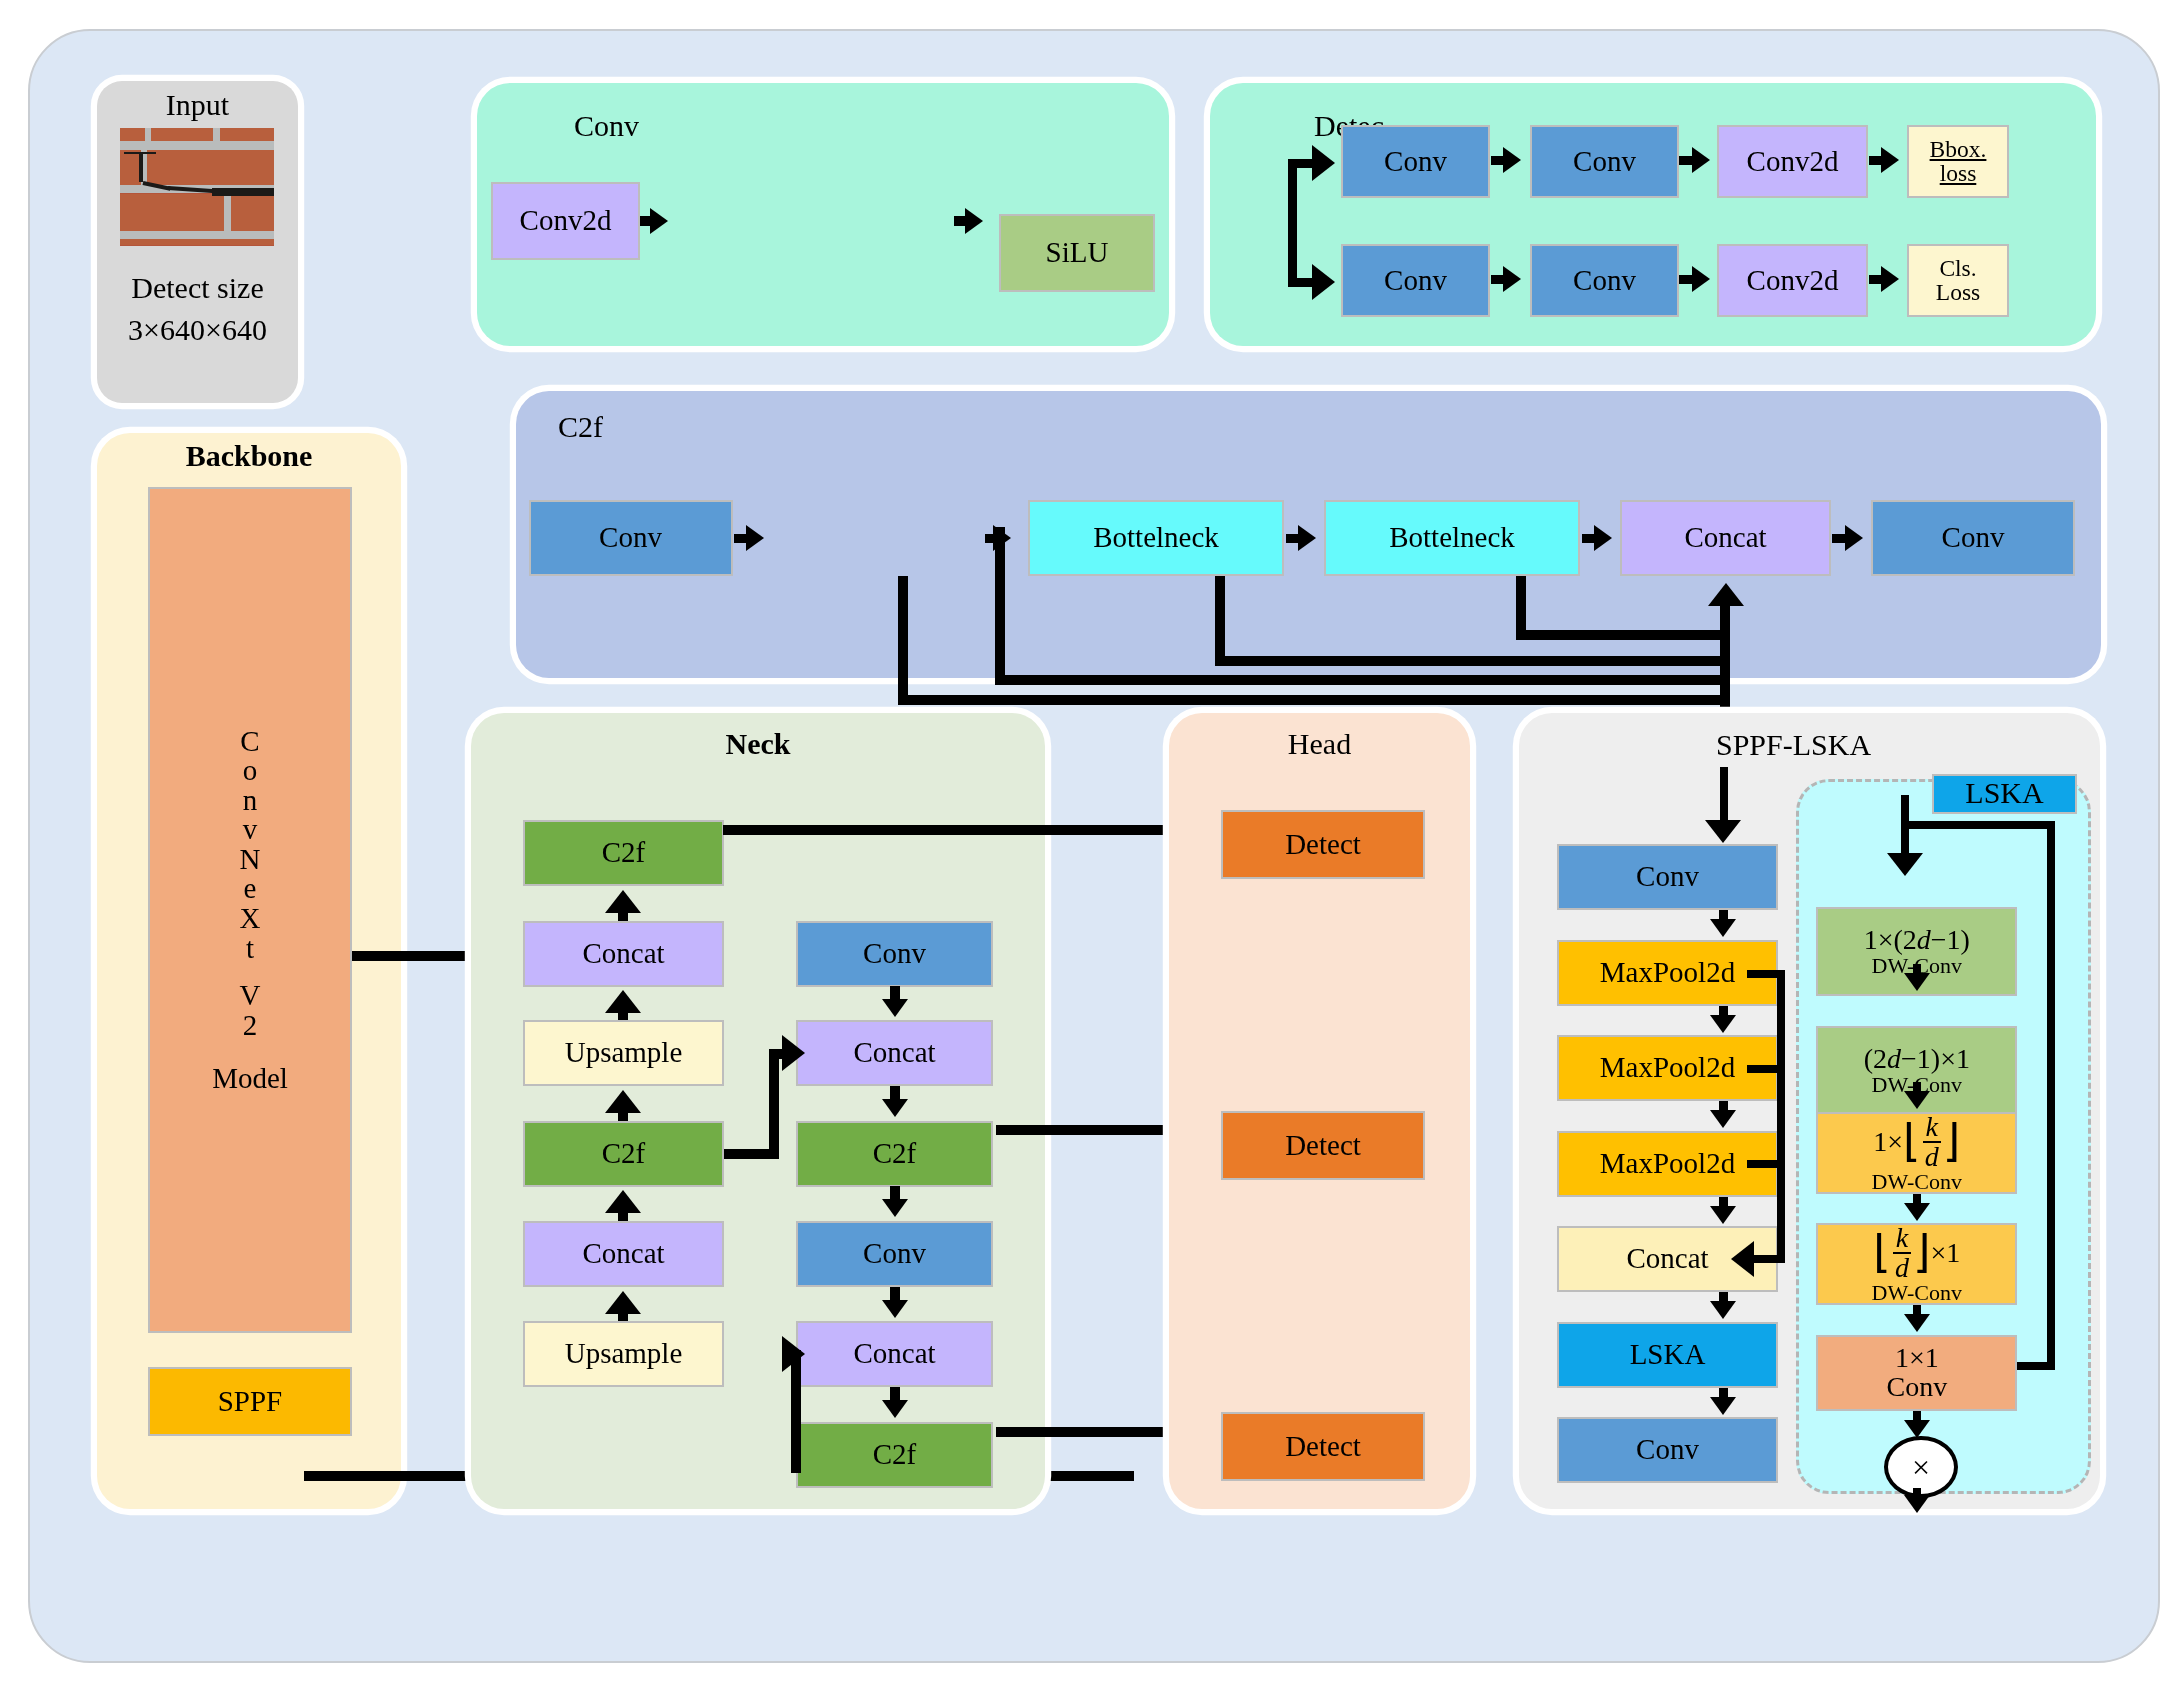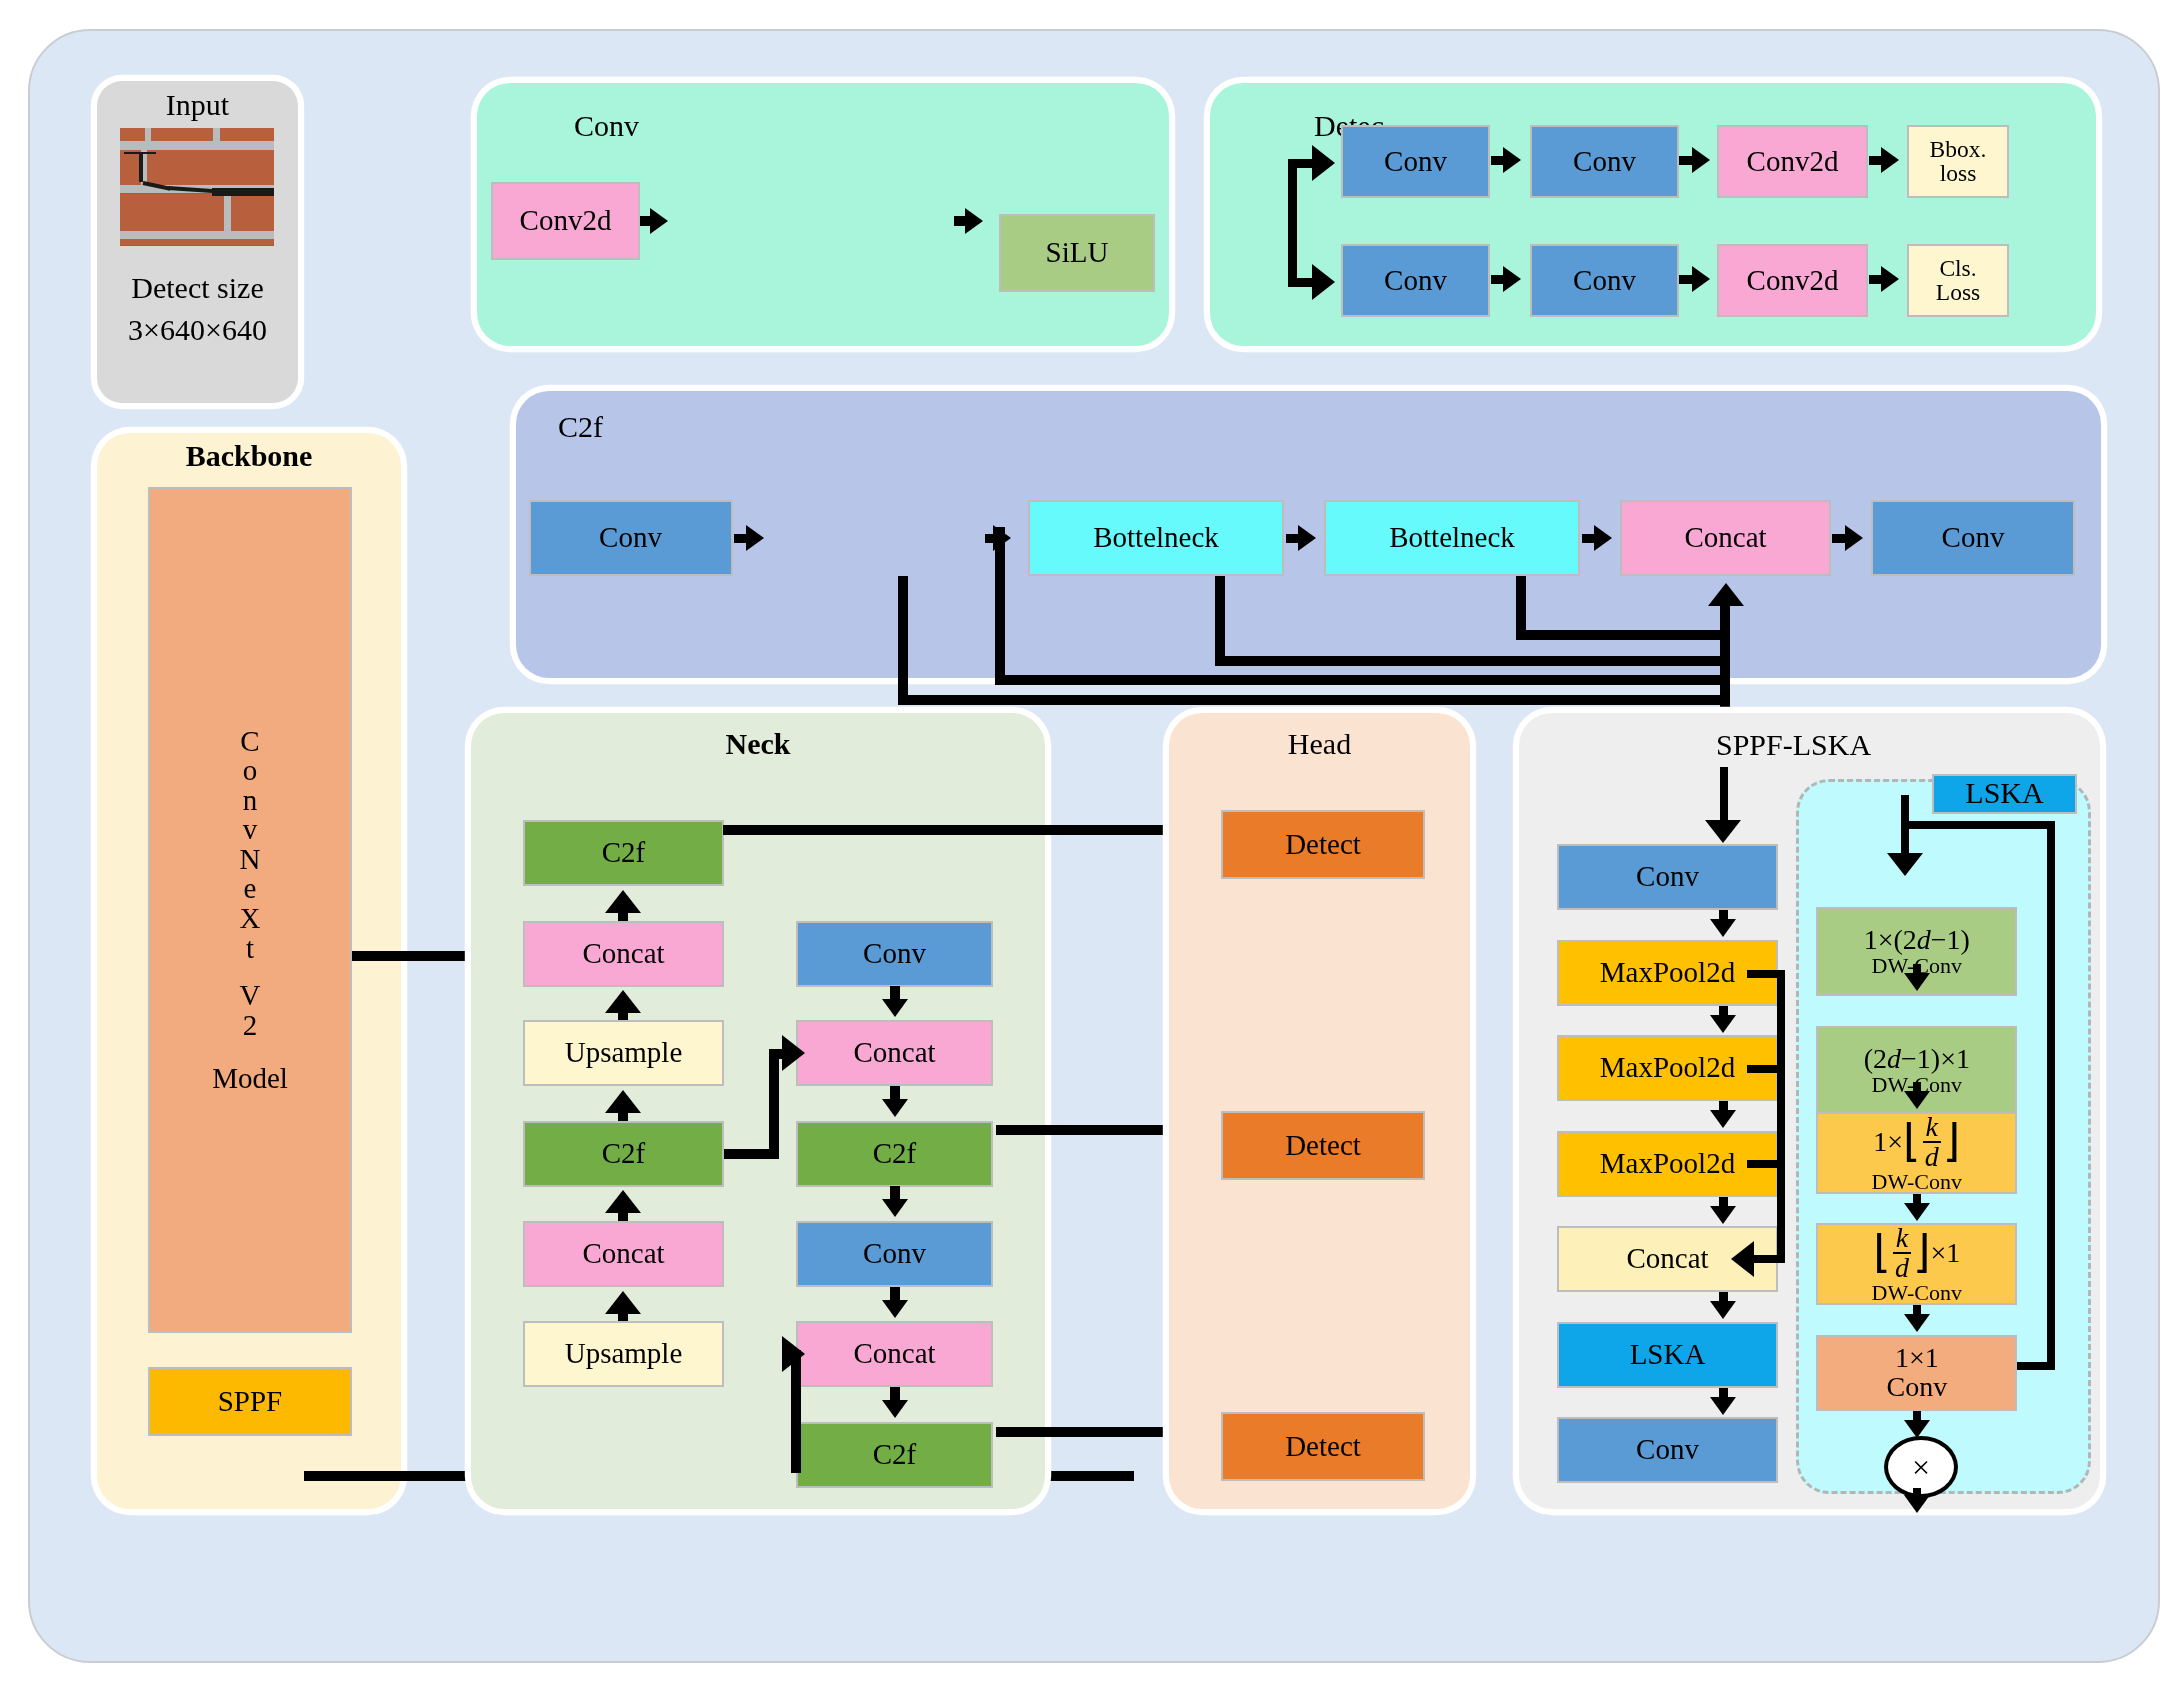--- a/index.html
+++ b/index.html
@@ -16,21 +16,21 @@
   .panel-title.bold{font-weight:bold;}
 
   
   .node{position:absolute;border:2.1px solid #bdbdbd;box-sizing:border-box;
         display:flex;align-items:center;justify-content:center;text-align:center;
         font-size:29px;color:#000;line-height:1.02;}
   .node.small{font-size:23.5px;}
 
   
   .c-blue   {background:#5b9bd5;}
-  .c-yellow {background:#f9a8d4;text-align:center;}
+  .c-yellow {background:#c4b5fd;text-align:center;}
   .c-lyellow{background:#fdf6cf;}
   .c-palyel {background:#fdf0b8;}
   .c-salmon {background:#f2ac7e;}
   .c-green  {background:#a9cc85;margin-top:32px;}
   .c-grn2   {background:#72ad46;}
   .c-orange {background:#ea7b28;}
   .c-gold   {background:#fcb900;}
   .c-amber  {background:#ffc000;}
   .c-cyan   {background:#66fafc;}
   .c-magenta{background:#0ea5e9;text-align:right;}
@@ -133,21 +133,21 @@
     <div class="node c-blue" style="left:320px;top:42px;width:149px;height:73px;">
       <span>Conv</span>
       </div>
     <div class="ln" style="left:469px;top:73px;width:15px;height:9px;"></div>
     <div class="ah-r sm" style="left:482px;top:64px;"></div>
     <div class="node c-yellow" style="left:507px;top:42px;width:151px;height:73px;">
       <span>Conv2d</span>
       </div>
     <div class="ln" style="left:659px;top:73px;width:15px;height:9px;"></div>
     <div class="ah-r sm" style="left:671px;top:64px;"></div>
-    <div class="node c-lyellow small" style="left:697px;top:42px;width:102px;height:73px;flex-direction:column;">
+    <div class="node c-lyellow small" style="left:697px;top:42px;width:102px;height:73px;flex-direction:column;text-decoration:underline;">
       <span>Bbox.</span>
       <span>loss</span>
     </div>
 
     <div class="node c-blue" style="left:131px;top:161px;width:149px;height:73px;">
       <span>Conv</span>
       </div>
     <div class="ln" style="left:281px;top:192px;width:15px;height:9px;"></div>
     <div class="ah-r sm" style="left:293px;top:183px;"></div>
     <div class="node c-blue" style="left:320px;top:161px;width:149px;height:73px;">

